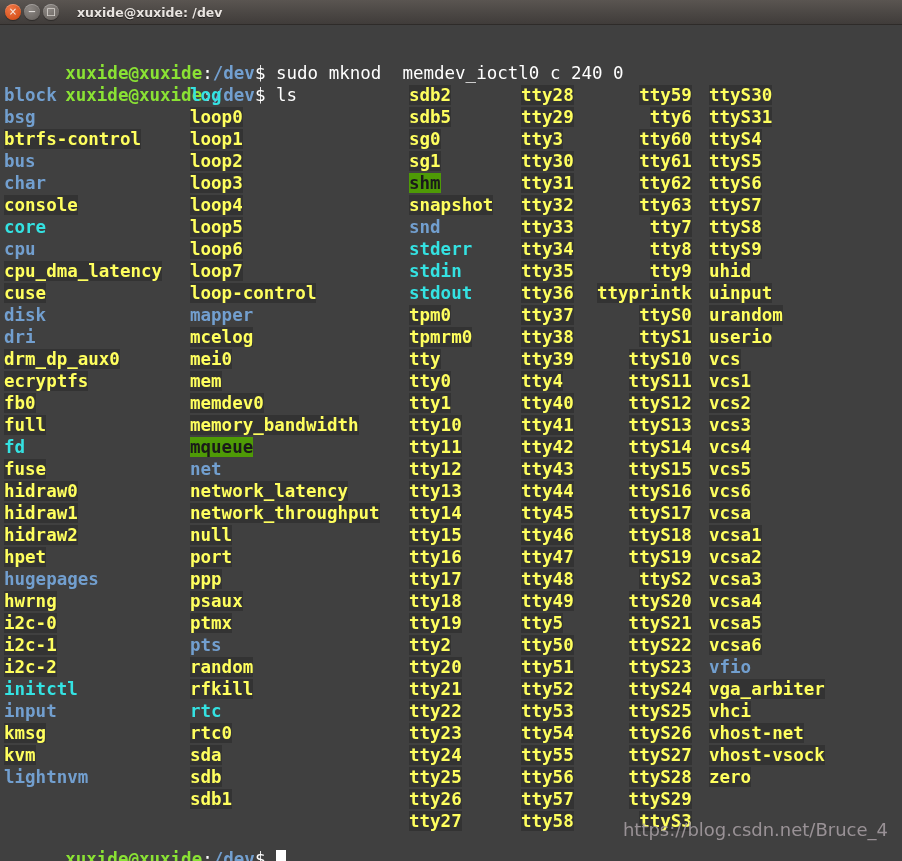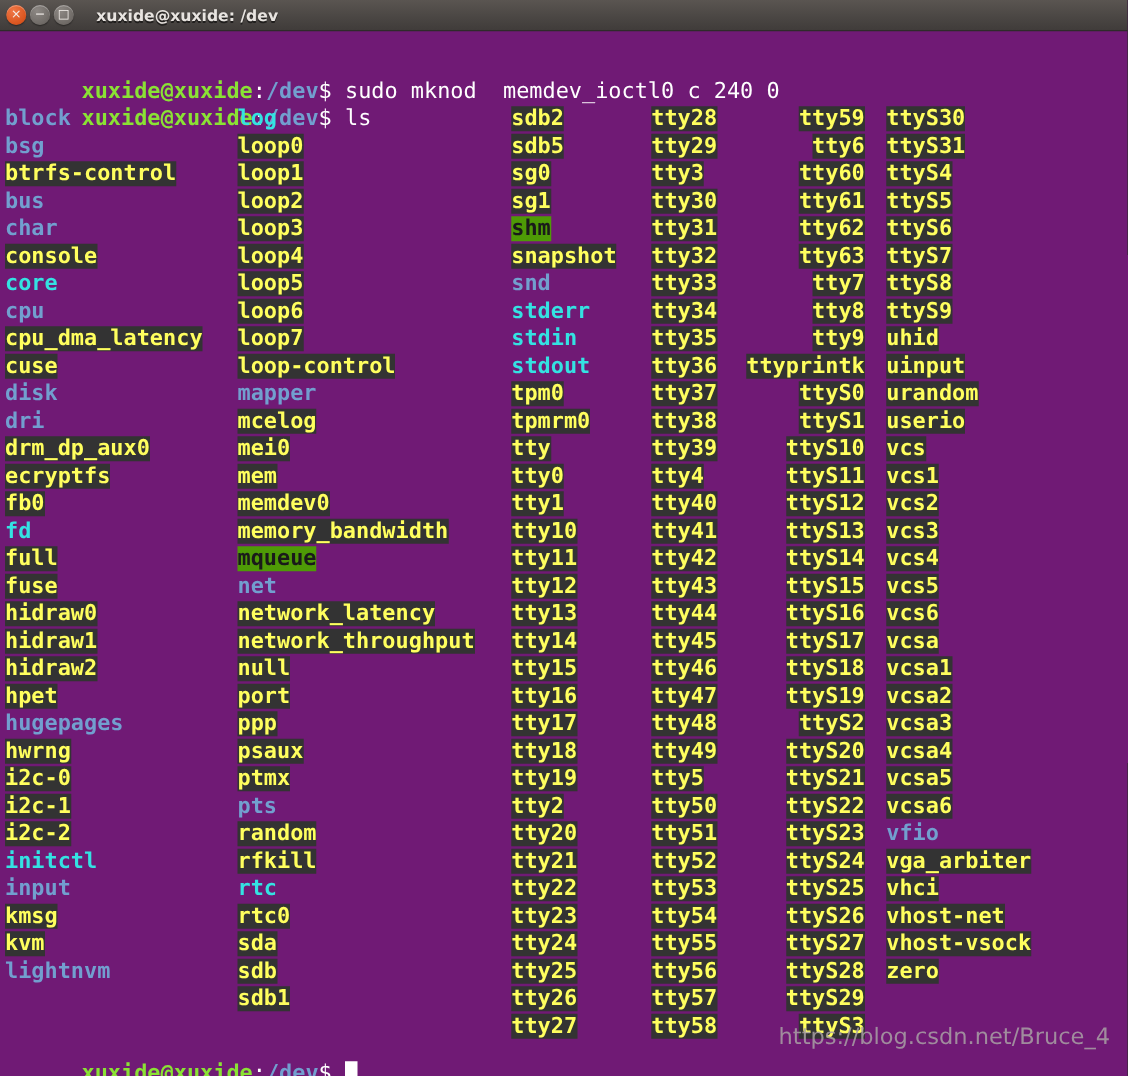--- a/index.html
+++ b/index.html
@@ -46,21 +46,21 @@
     color: #e8e4e0;
     font-family: "DejaVu Sans", "Liberation Sans", sans-serif;
     font-size: 12.5px;
     font-weight: bold;
     text-shadow: 0 1px 0 rgba(0,0,0,0.55);
     white-space: nowrap;
   }
   
   .term {
     flex: 1 1 auto;
-    background: #701a75;
+    background: #404040;
     position: relative;
     overflow: hidden;
     font-size: 17.5px;
     line-height: 22px;
     letter-spacing: 0px;
     padding: 15px 0 0 2px;
     box-sizing: border-box;
   }
   .line { white-space: pre; height: 22px; }
   .prompt-user { color: #8ae234; font-weight: bold; }
@@ -143,22 +143,22 @@
           <div class="ent"><span class="t-chr">console</span></div>
           <div class="ent"><span class="t-link">core</span></div>
           <div class="ent"><span class="t-dir">cpu</span></div>
           <div class="ent"><span class="t-chr">cpu_dma_latency</span></div>
           <div class="ent"><span class="t-chr">cuse</span></div>
           <div class="ent"><span class="t-dir">disk</span></div>
           <div class="ent"><span class="t-dir">dri</span></div>
           <div class="ent"><span class="t-chr">drm_dp_aux0</span></div>
           <div class="ent"><span class="t-chr">ecryptfs</span></div>
           <div class="ent"><span class="t-chr">fb0</span></div>
+          <div class="ent"><span class="t-chr">full</span></div>
           <div class="ent"><span class="t-link">fd</span></div>
-          <div class="ent"><span class="t-chr">full</span></div>
           <div class="ent"><span class="t-chr">fuse</span></div>
           <div class="ent"><span class="t-chr">hidraw0</span></div>
           <div class="ent"><span class="t-chr">hidraw1</span></div>
           <div class="ent"><span class="t-chr">hidraw2</span></div>
           <div class="ent"><span class="t-chr">hpet</span></div>
           <div class="ent"><span class="t-dir">hugepages</span></div>
           <div class="ent"><span class="t-chr">hwrng</span></div>
           <div class="ent"><span class="t-chr">i2c-0</span></div>
           <div class="ent"><span class="t-chr">i2c-1</span></div>
           <div class="ent"><span class="t-chr">i2c-2</span></div>

